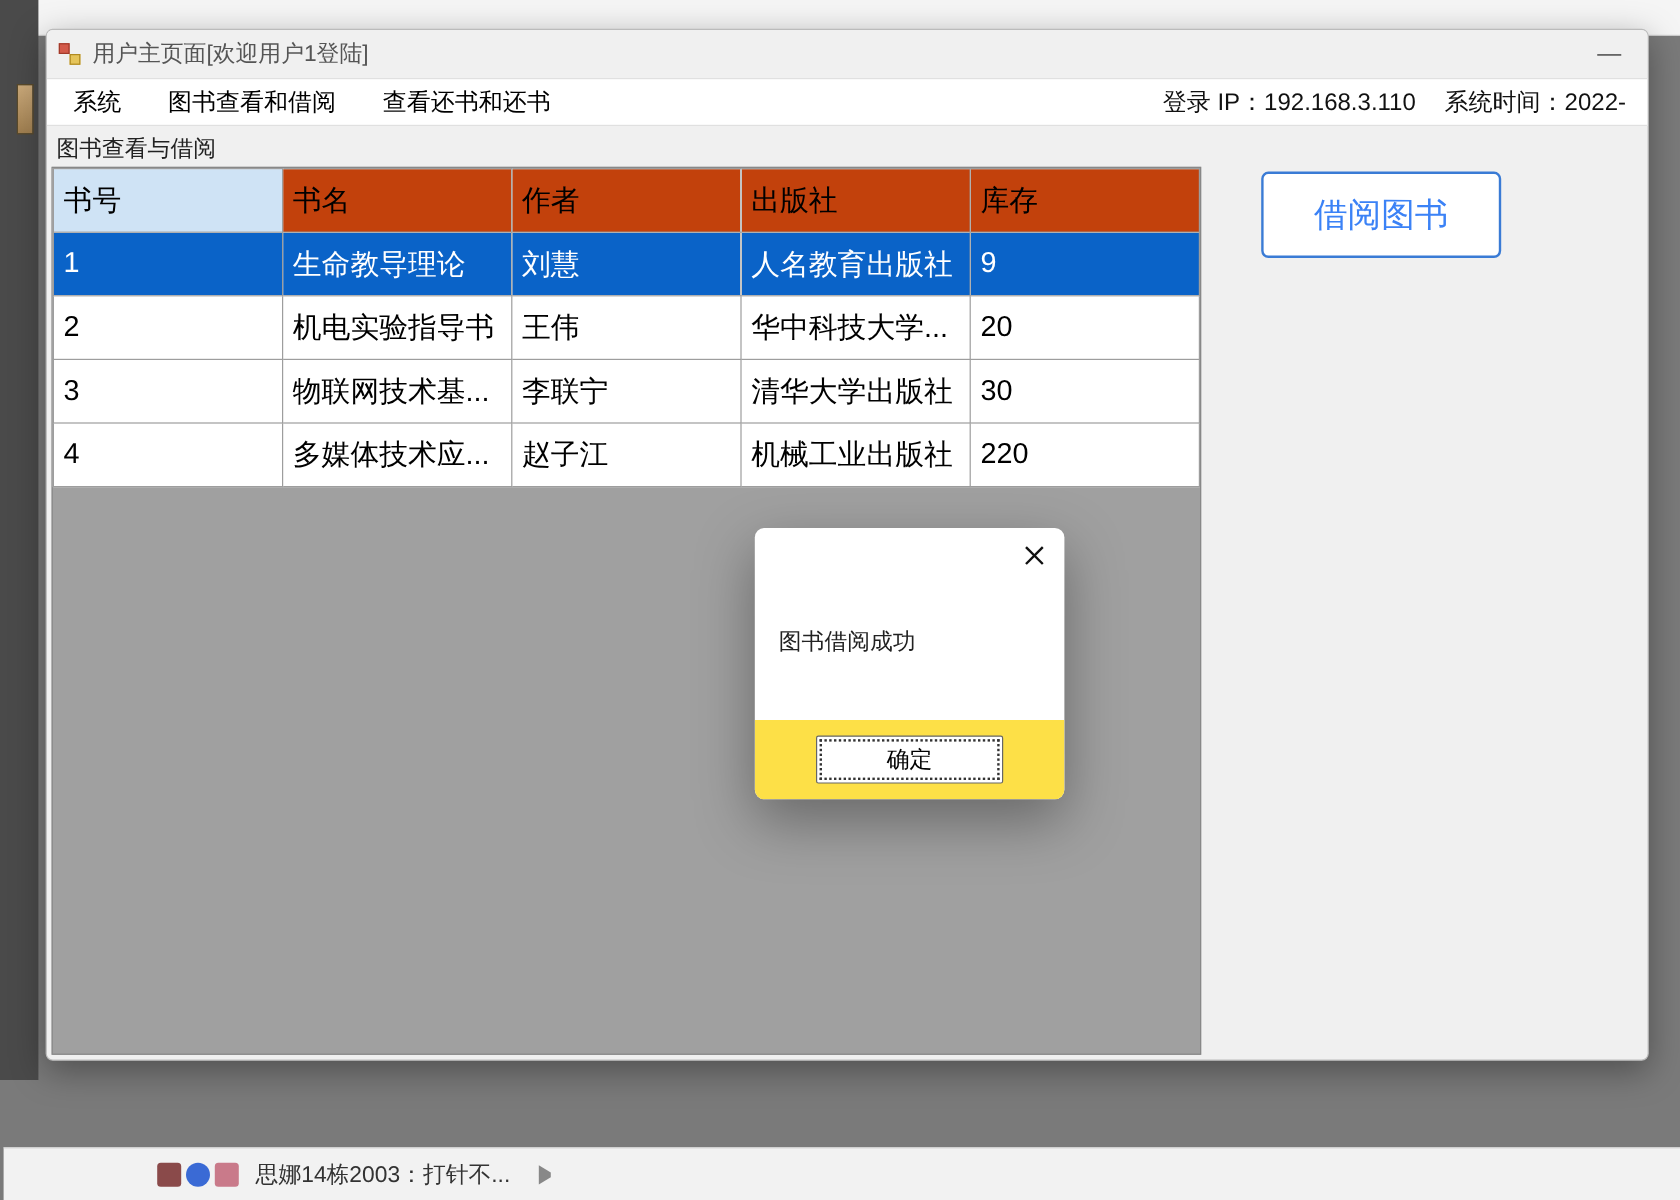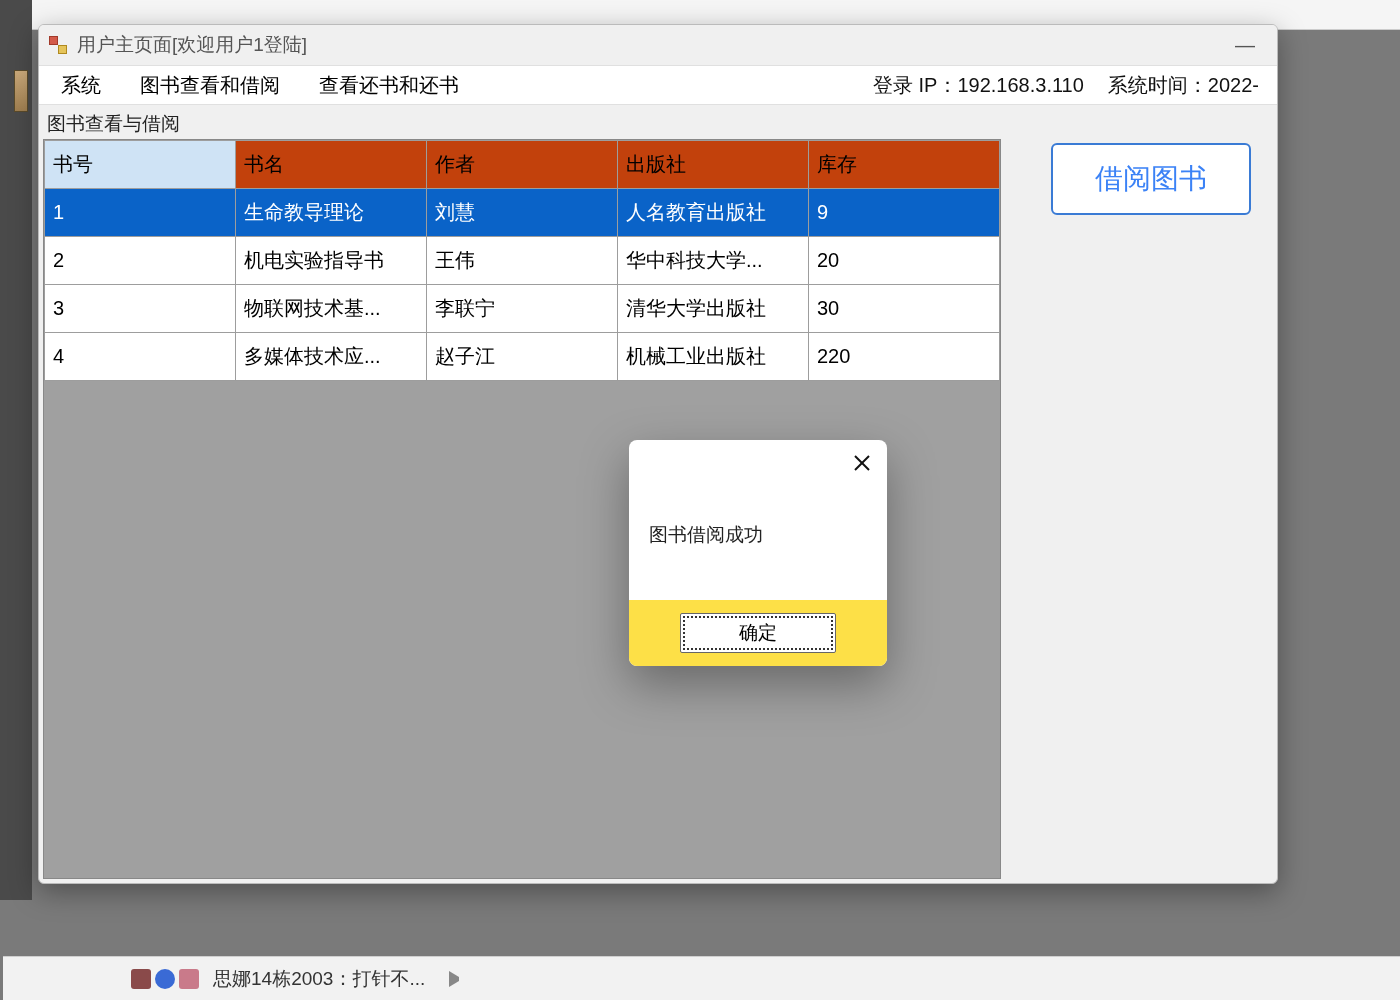--- a/index.html
+++ b/index.html
@@ -1,36 +1,36 @@
 <!DOCTYPE html>
 <html><head>
 <meta charset="utf-8">
 <style>
   *{box-sizing:border-box;margin:0;padding:0;}
   html,body{width:1400px;height:1000px;overflow:hidden;font-family:"Microsoft YaHei","SimSun",sans-serif;background:#888;}
   .desktop{position:relative;width:1400px;height:1000px;background:#7a7a7a;}
   .behind-bar{position:absolute;left:0;top:0;width:100%;height:30px;background:#f5f5f5;border-bottom:1px solid #ccc;}
   .sidecol{position:absolute;left:0;top:0;width:32px;height:900px;background:#4a4a4a;}
   .avatar-strip{position:absolute;left:14px;top:70px;width:14px;height:42px;background:linear-gradient(#caa97a,#a07f50);border:1px solid #5a4a2a;}
-  .main-window{position:absolute;left:38px;top:24px;width:1240px;height:860px;background:#f0f0f0;border:1px solid #bbb;border-radius:6px;box-shadow:0 8px 28px rgba(0,0,0,0.35);display:flex;flex-direction:column;overflow:hidden;}
+  .main-window{position:absolute;left:38px;top:24px;width:1336px;height:860px;background:#f0f0f0;border:1px solid #bbb;border-radius:6px;box-shadow:0 8px 28px rgba(0,0,0,0.35);display:flex;flex-direction:column;overflow:hidden;}
   .titlebar{height:40px;display:flex;align-items:center;padding:0 10px;gap:10px;background:#f0f0f0;}
   .win-icon{width:18px;height:18px;position:relative;flex:0 0 18px;}
   .wi-a{position:absolute;left:0;top:0;width:9px;height:9px;background:#d35a4a;border:1px solid #a23a2a;}
   .wi-b{position:absolute;left:9px;top:9px;width:9px;height:9px;background:#e5c45a;border:1px solid #b08a20;}
   .win-title{font-size:19px;color:#555;white-space:nowrap;}
   .win-min{position:absolute;right:18px;top:8px;width:28px;height:24px;display:flex;align-items:center;justify-content:center;font-size:20px;color:#555;cursor:pointer;}
   .menubar{height:40px;display:flex;align-items:center;padding:0 18px;gap:3px;background:#fff;border-top:1px solid #e0e0e0;border-bottom:1px solid #e0e0e0;font-size:20px;}
   .menu-item{padding:4px 4px;cursor:pointer;margin-right:28px;}
   .menu-right{display:flex;align-items:center;gap:24px;font-size:20px;color:#111;}
   .flex-spacer{flex:1;}
   .section-label{padding:6px 8px 0 8px;font-size:19px;color:#222;}
   .content-row{flex:1;display:flex;align-items:flex-start;}
   .grid-area{margin:2px 0 0 4px;width:958px;height:740px;background:#a0a0a0;border:1px solid #888;}
   table.data{width:100%;border-collapse:collapse;background:#fff;}
-  table.data th,table.data td{border:1px solid #9d9d9d;padding:10px 8px;text-align:left;font-size:20px;font-weight:normal;white-space:nowrap;overflow:hidden;text-overflow:ellipsis;}
+  table.data th,table.data td{border:1px solid #9d9d9d;padding:10px 8px;text-align:left;font-size:24px;font-weight:normal;white-space:nowrap;overflow:hidden;text-overflow:ellipsis;}
   table.data th{background:#c2410c;}
   th.sorted{background:#cfe3f5 !important;}
   tr.selected td{background:#0a63c8;color:#fff;}
   .col-id{width:190px;}
   .col-name{width:190px;}
   .col-author{width:190px;}
   .col-pub{width:190px;}
   .col-stock{width:190px;}
   .side-actions{padding:6px 14px 0 50px;}
   .btn-borrow{min-width:200px;height:72px;background:#fff;border:2px solid #3a7bd5;border-radius:6px;font-size:28px;color:#3b82f6;display:flex;align-items:center;justify-content:center;cursor:pointer;}

